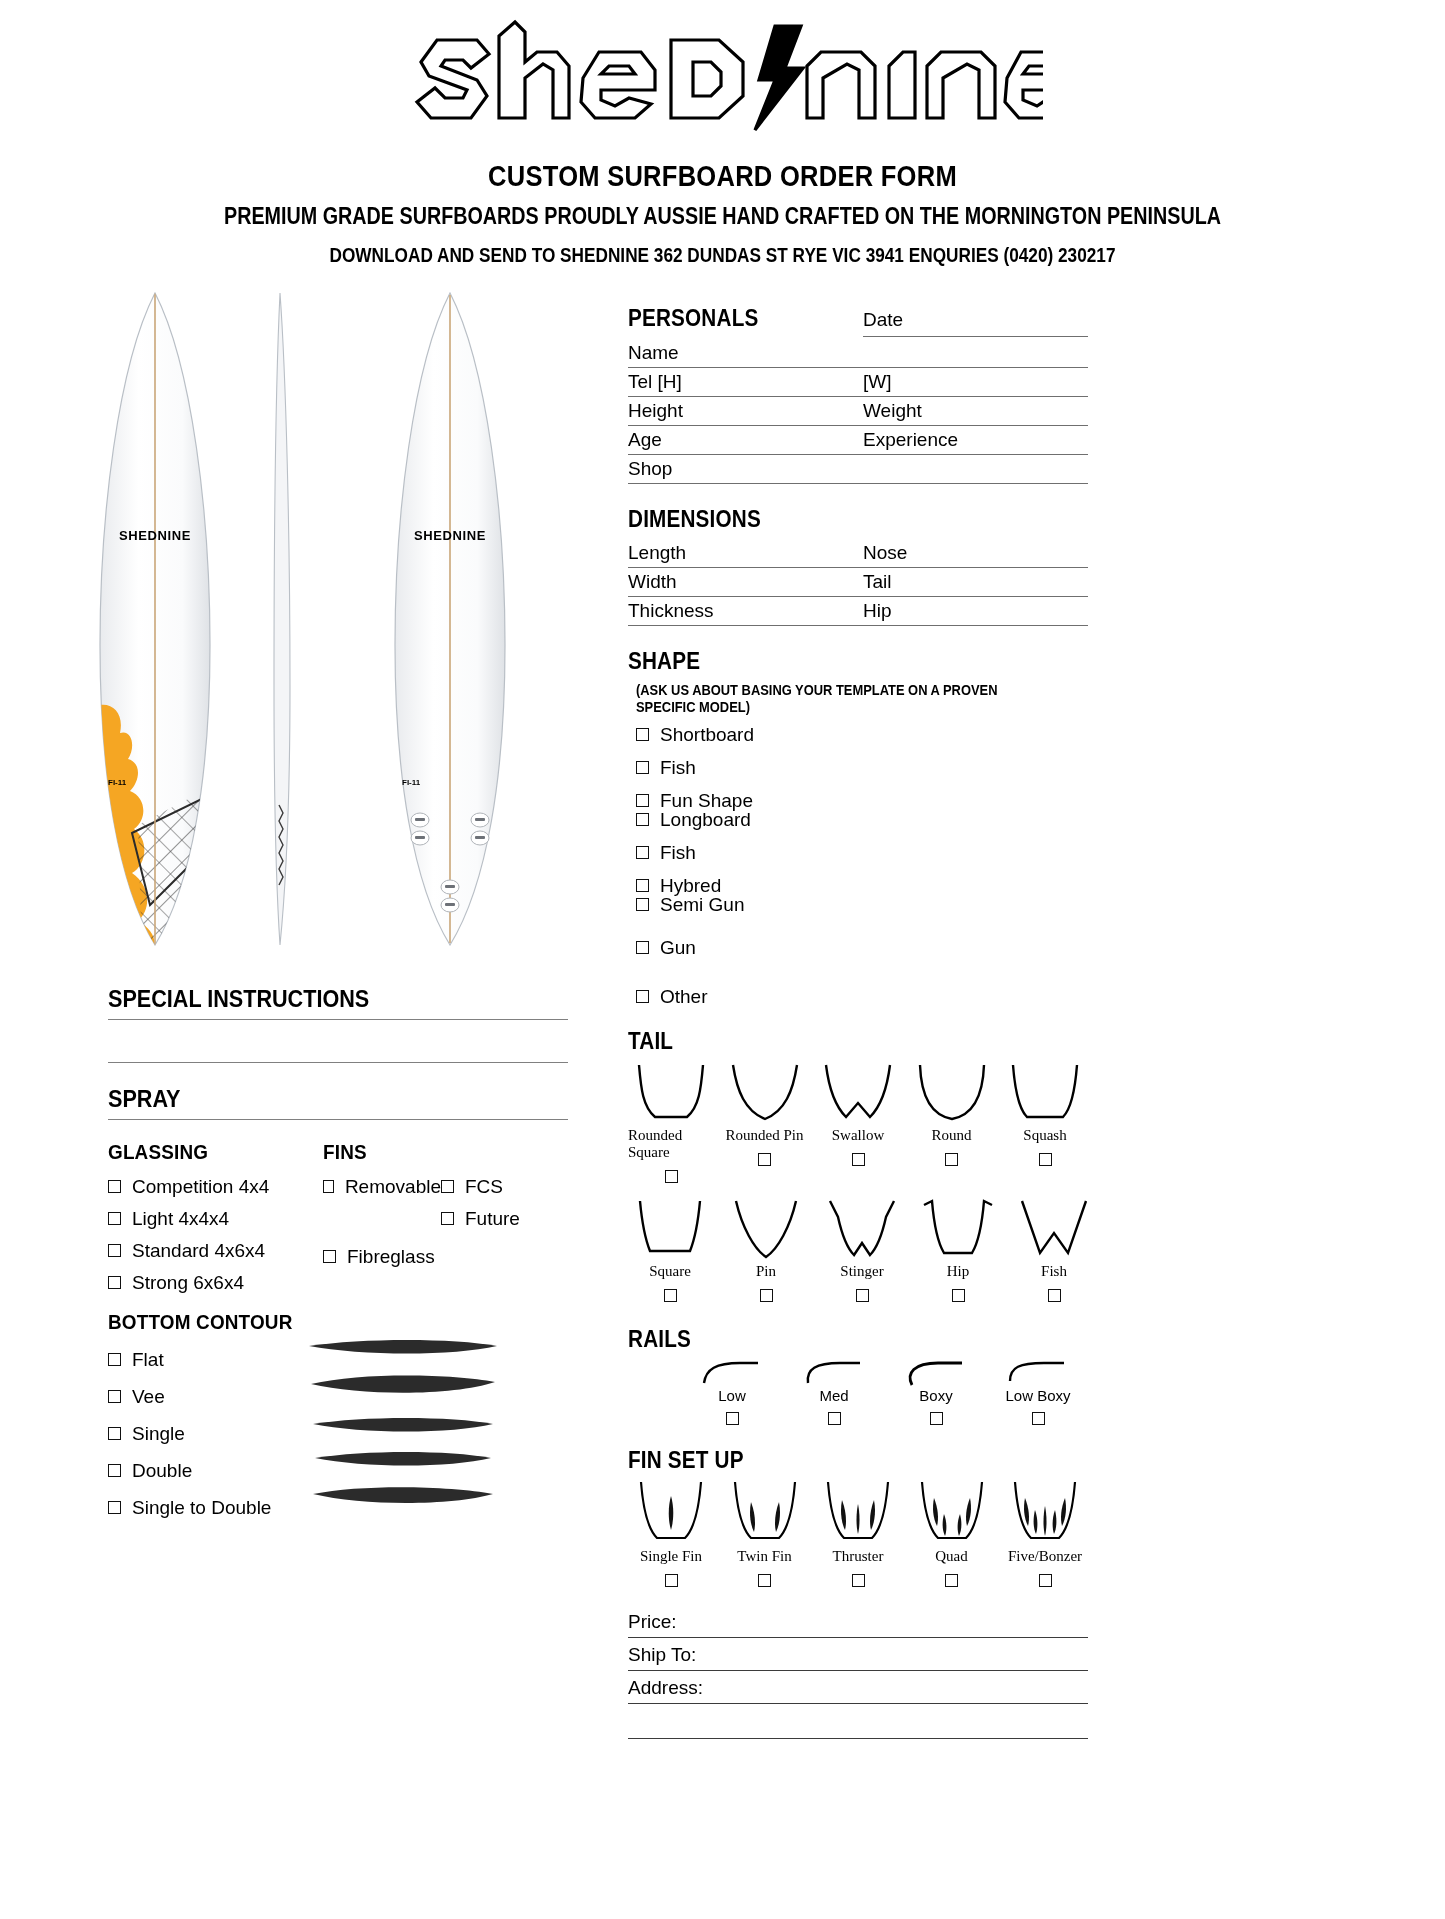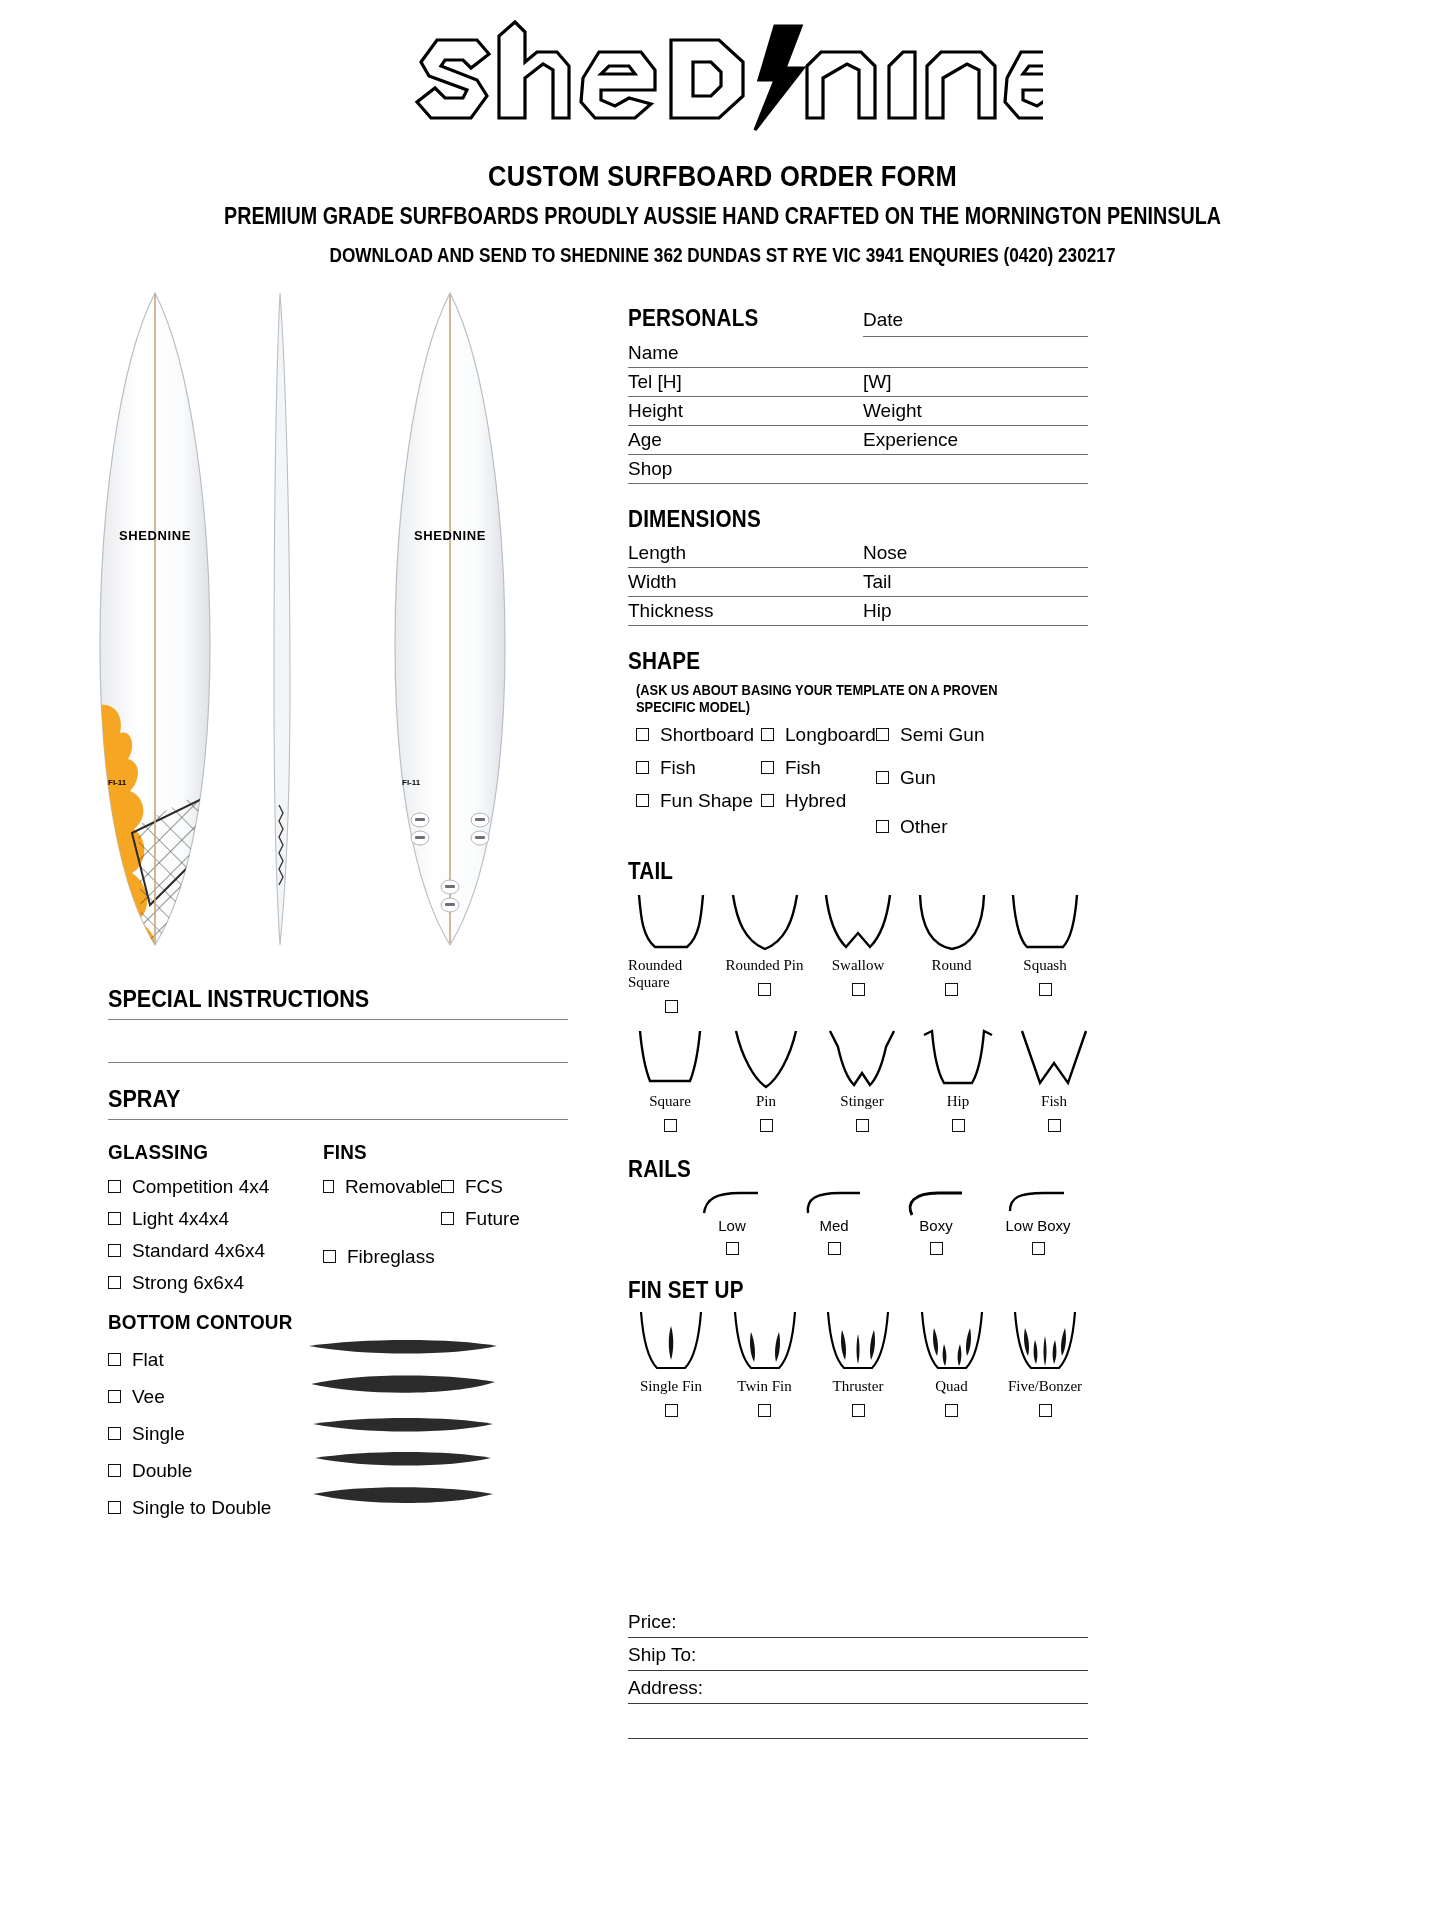--- a/index.html
+++ b/index.html
@@ -34,21 +34,21 @@
   .rowline .lbl-l{position:absolute;left:0;bottom:3px;font-size:19px;}
   .rowline .lbl-r{position:absolute;left:235px;bottom:3px;font-size:19px;}
 
   .personals-head{position:relative;height:34px;}
   .personals-head .t{position:absolute;left:0;top:0;}
   .date-row{position:absolute;left:235px;top:4px;right:0;}
   .date-row .dl{font-size:19px;}
   .date-rule{border-bottom:1.3px solid #6f6f6f;margin-top:5px;}
 
   .shape-note{font-weight:bold;font-size:15px;transform:scaleX(.86);transform-origin:left center;margin:6px 0 10px 8px;}
-  .shape-grid{display:flex;gap:0;margin-left:8px;}
+  .shape-grid{display:flex;gap:0;margin-left:8px;flex-direction:column;}
   .shape-col{display:flex;flex-direction:column;gap:14px;}
   .shape-col.c1{width:125px;}
   .shape-col.c2{width:115px;text-align:center;}
 
   
   .pick-row{display:flex;justify-content:space-between;margin-top:8px;}
   .pick{display:flex;flex-direction:column;align-items:center;width:86px;}
   .pick .cap{font-size:15px;margin-top:2px;font-family:Liberation Serif, serif;}
   .pick .cbw{margin-top:6px;}
   .rails-row{display:flex;gap:4px;margin-left:55px;margin-top:6px;}

